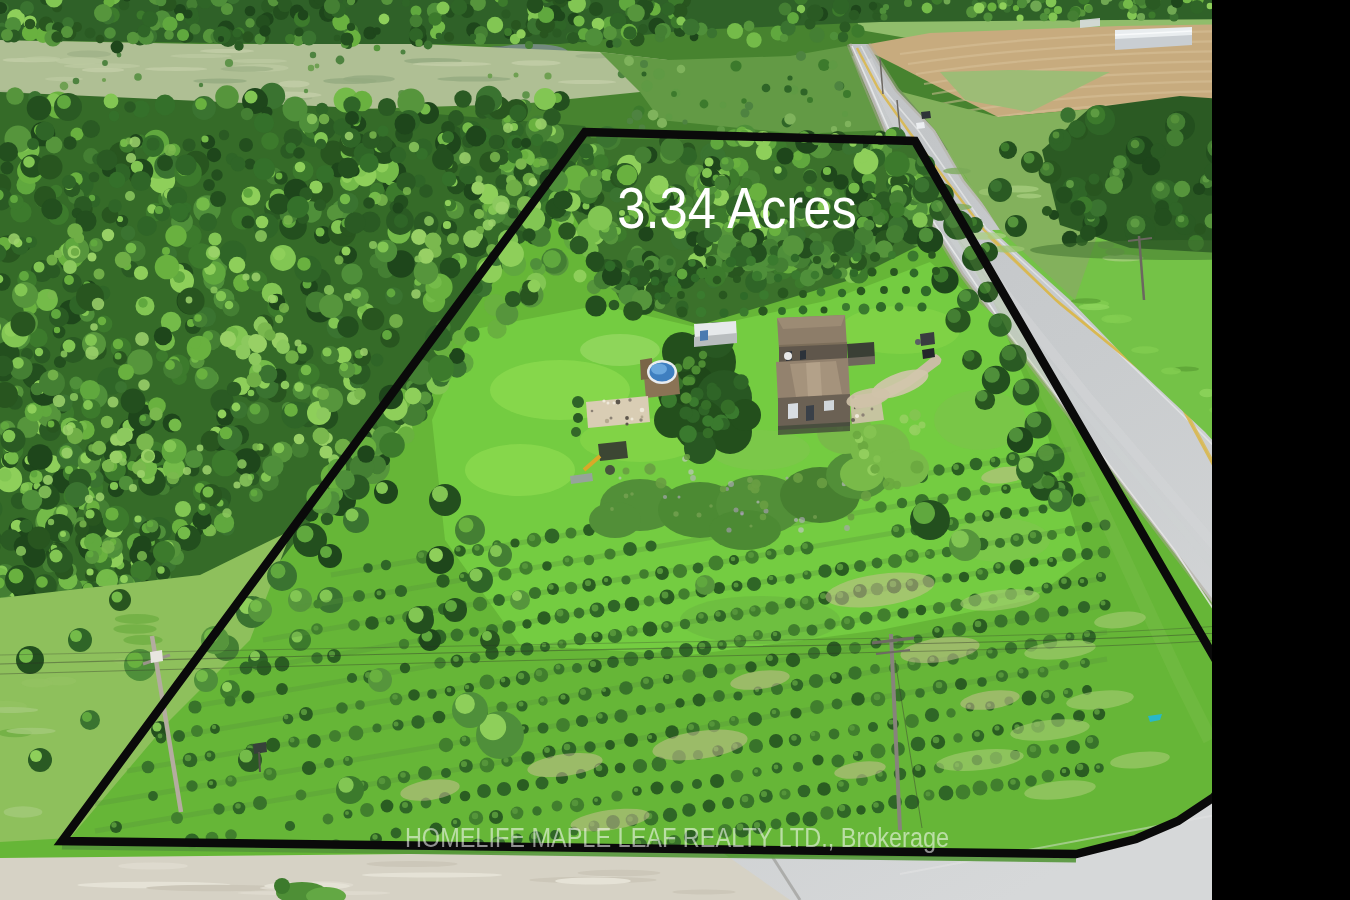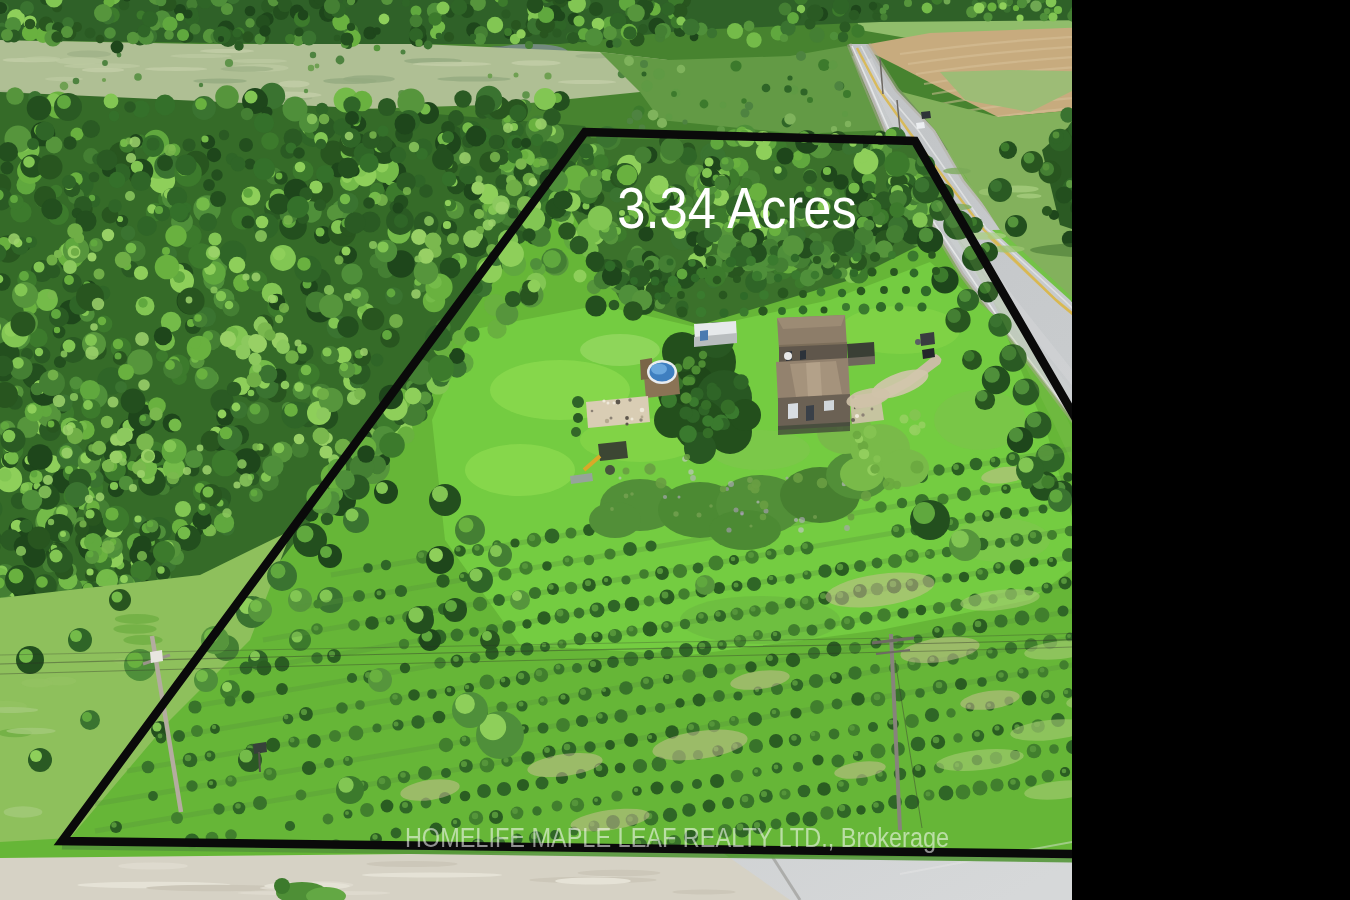--- a/index.html
+++ b/index.html
@@ -1,17 +1,17 @@
 <!DOCTYPE html>
 <html><head>
 <meta charset="utf-8">
 <title>3.34 Acres</title>
 <style>
 html,body{margin:0;padding:0;background:#000;}
-#wrap{width:1072px;height:900px;overflow:hidden;position:relative;}
+#wrap{width:1212px;height:900px;overflow:hidden;position:relative;}
 </style>
 </head>
 <body>
 <div id="wrap">
 <svg xmlns="http://www.w3.org/2000/svg" width="1350" height="900" viewBox="0 0 1350 900">
 
 <rect width="1350" height="900" fill="#66b637"></rect>
 
 <rect x="0" y="0" width="1350" height="150" fill="#47832f"></rect>
 

